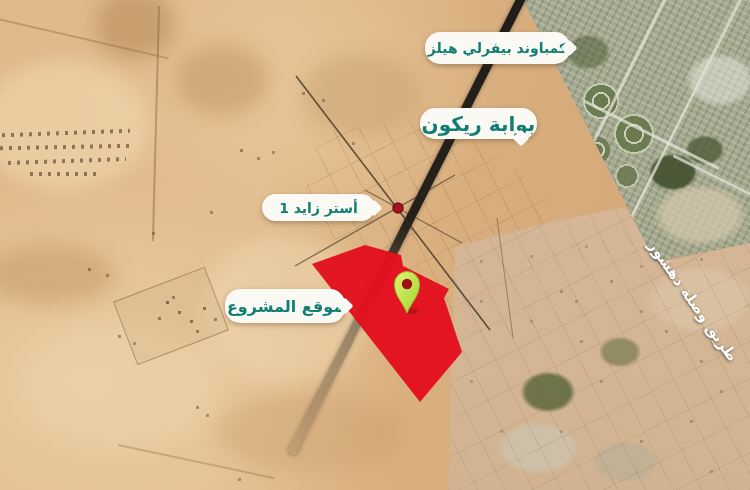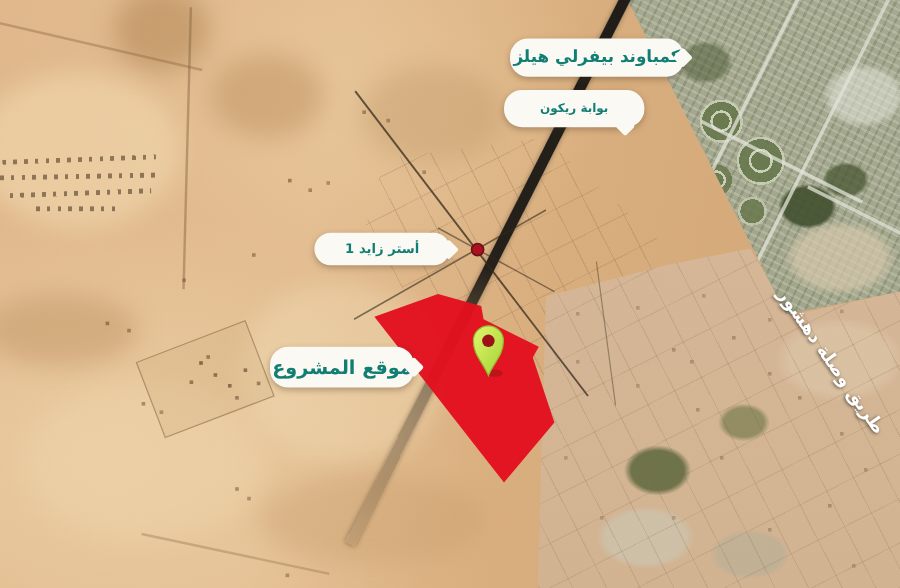--- a/index.html
+++ b/index.html
@@ -89,23 +89,23 @@
     transform:rotate(55deg);text-align:center;color:#ffffff;font-weight:bold;
     font-size:15px;letter-spacing:.5px;text-shadow:0 1px 3px rgba(0,0,0,.6);}
   
   .bubble{position:absolute;z-index:30;background:#fbf9f3;border-radius:15px;
     box-shadow:0 2px 5px rgba(70,50,30,.35);display:flex;align-items:center;
     justify-content:center;color:#117e74;font-weight:bold;}
   .bubble::after{content:"";position:absolute;width:12px;height:12px;background:#fbf9f3;
     transform:rotate(45deg);border-radius:2px;}
   .b-compound{left:425px;top:32px;width:145px;height:32px;font-size:14px;}
   .b-compound::after{right:-5px;top:10px;}
-  .b-gate{left:420px;top:75px;width:117px;height:31px;font-size:10px;}
+  .b-gate{left:420px;top:108px;width:117px;height:31px;font-size:20px;}
   .b-gate::after{right:10px;bottom:-5px;}
-  .b-zayed{left:262px;top:194px;width:113px;height:27px;font-size:11px;}
+  .b-zayed{left:262px;top:194px;width:113px;height:27px;font-size:14px;}
   .b-zayed::after{right:-5px;top:8px;}
   .b-project{left:225px;top:289px;width:120px;height:34px;font-size:16px;}
   .b-project::after{right:-6px;top:11px;}
 </style>
 </head>
 <body>
 
 <div class="stage">
   <div class="map"></div>
 

